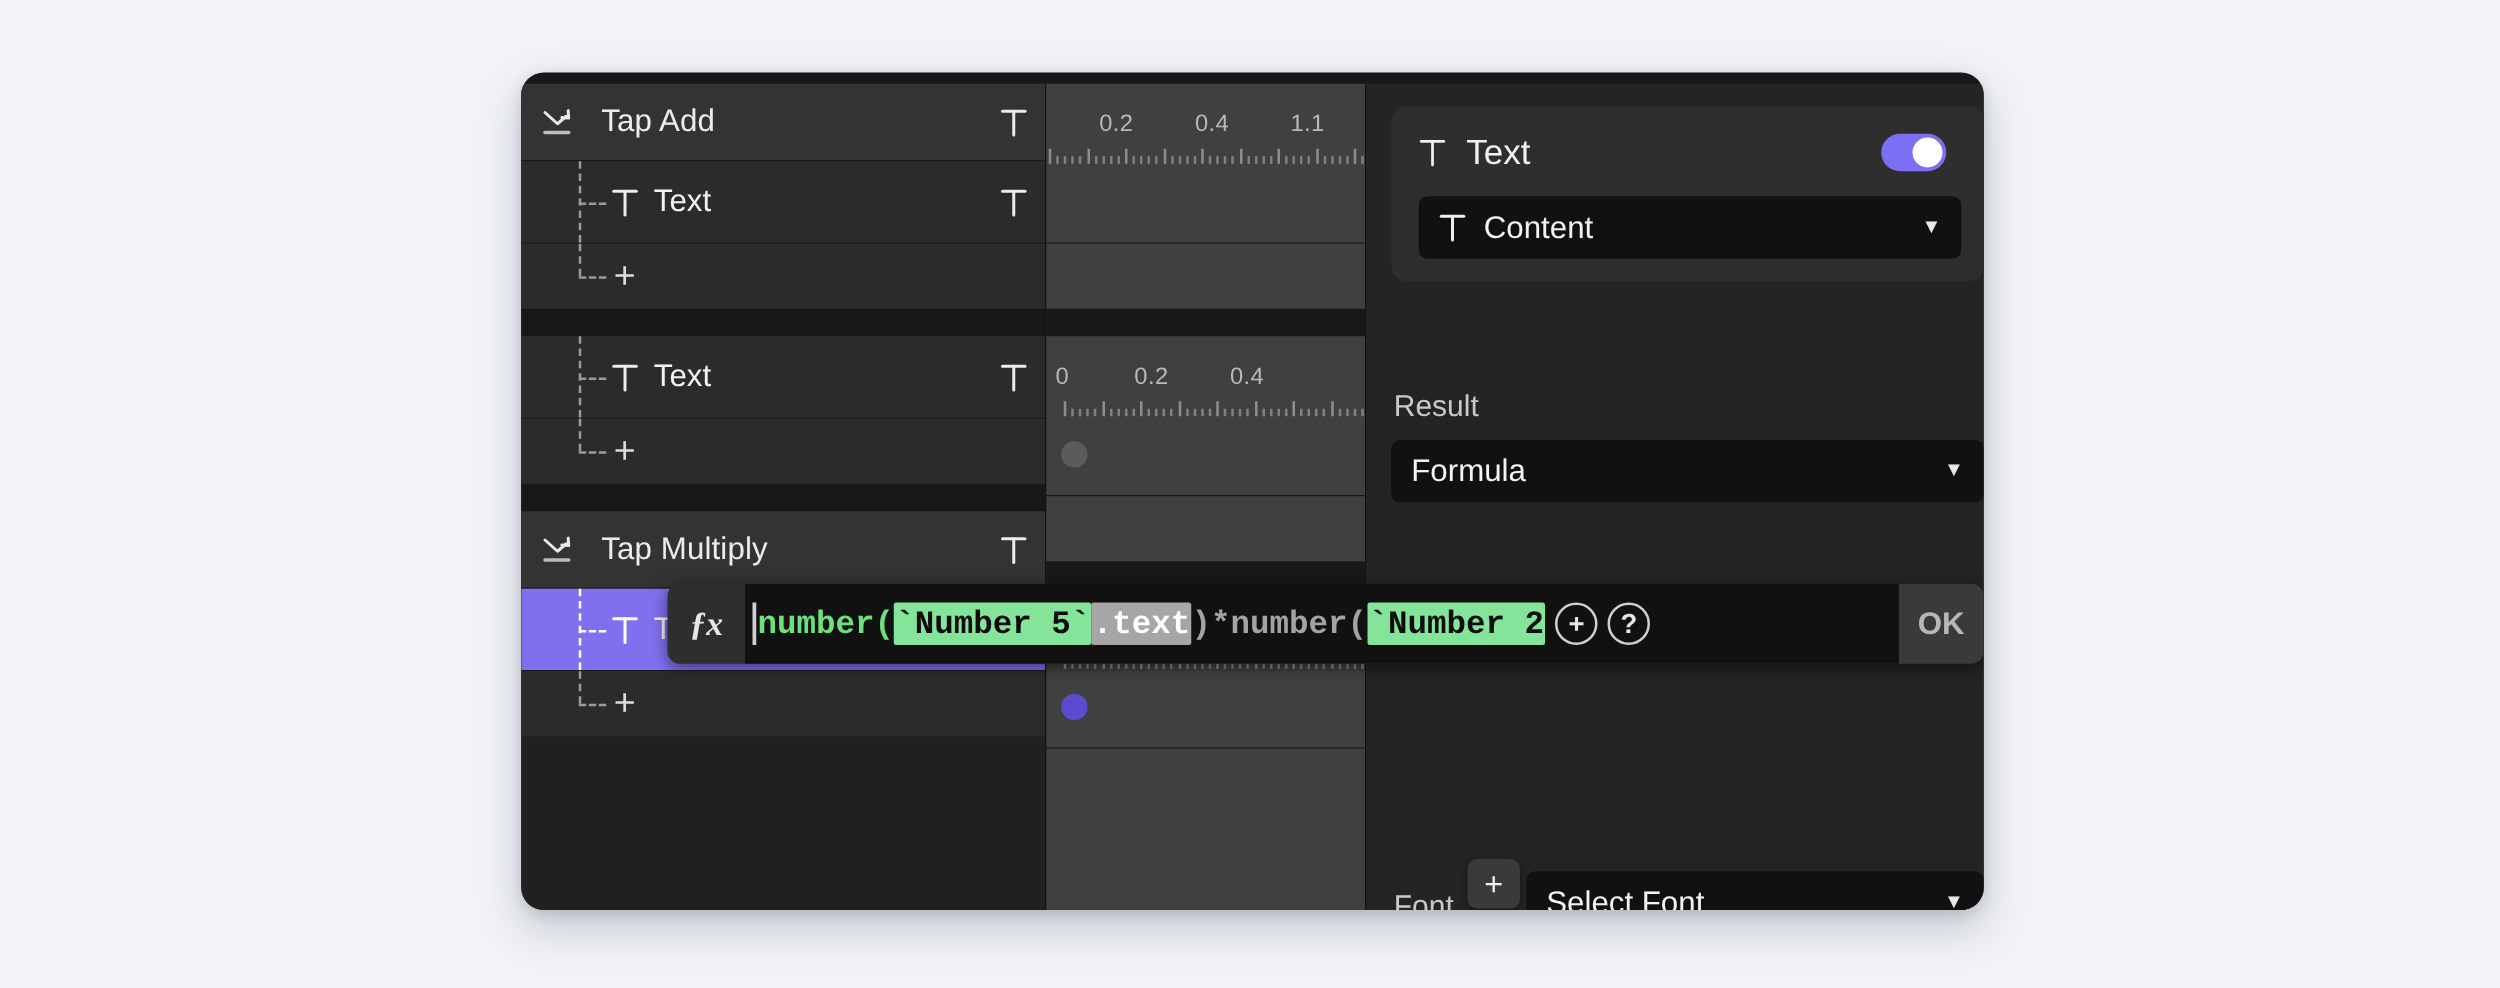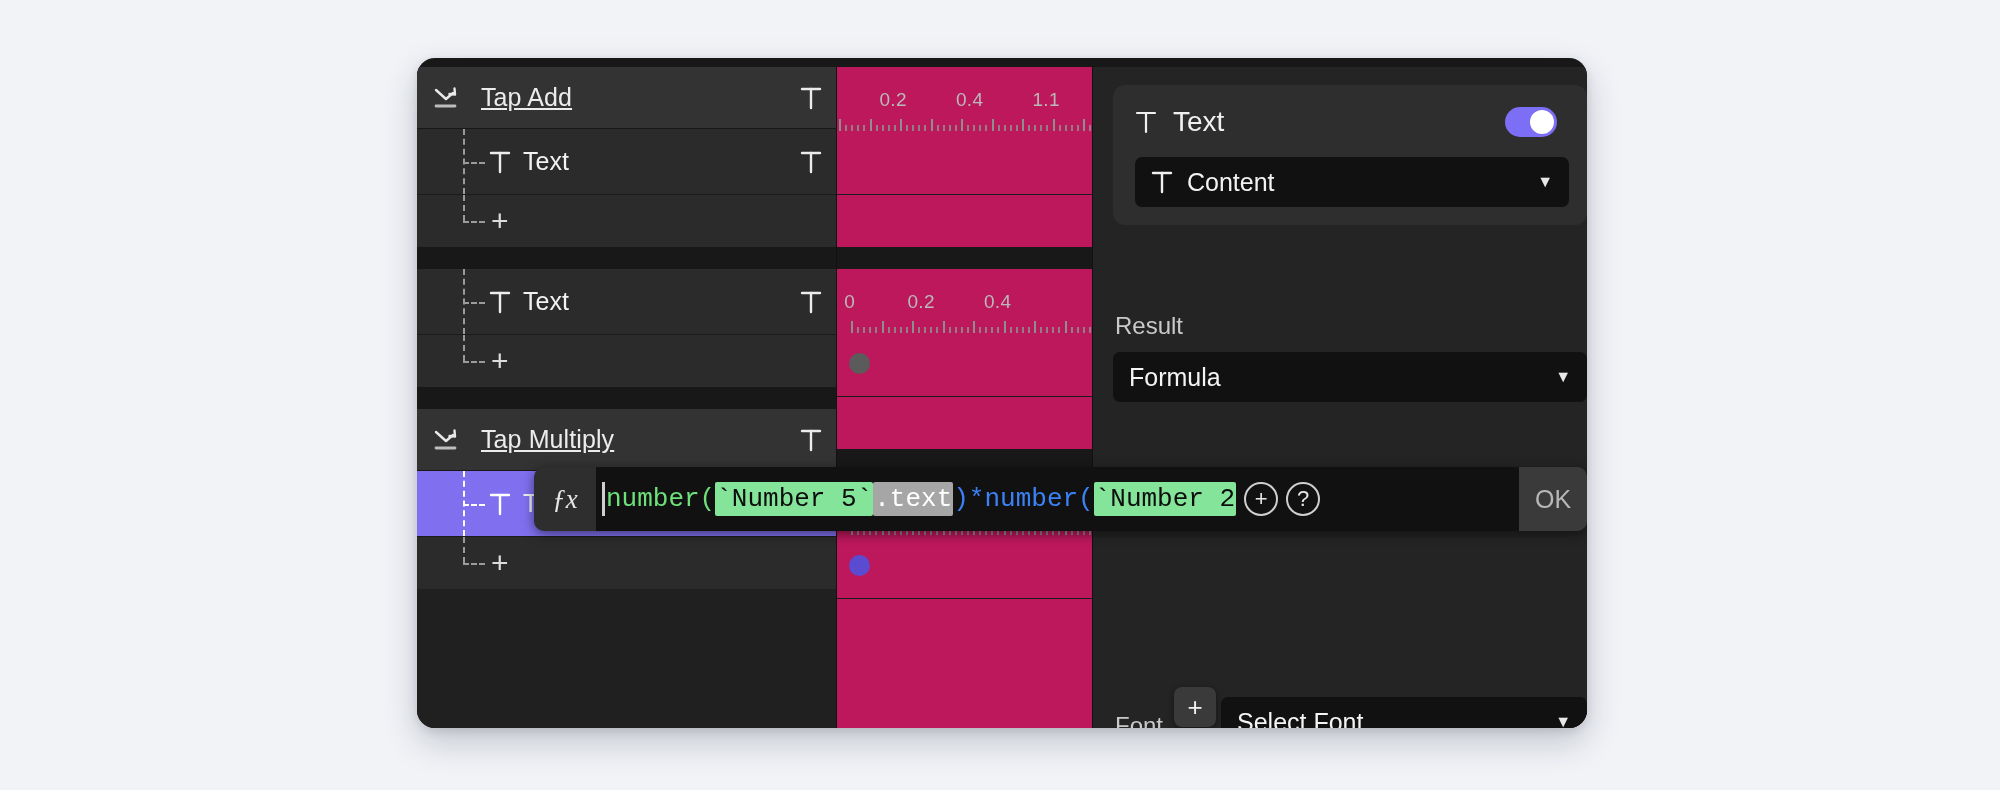--- a/index.html
+++ b/index.html
@@ -28,42 +28,42 @@
 
   
   #tracks-column {
     width: 420px; flex: 0 0 420px;
     background: #202020;
     border-right: 1px solid #111;
     position: relative;
   }
   #ruler-column {
     width: 256px; flex: 0 0 256px;
-    background: #be185d;
+    background: #404040;
     border-right: 1px solid #111;
     position: relative;
   }
   #inspector-column {
     flex: 1 1 auto;
     background: #242424;
     position: relative;
   }
 
   
   .group-header {
     height: 62px;
     background: #333333;
     display: flex; align-items: center;
     padding: 0 14px 0 16px;
     border-bottom: 1px solid #181818;
     color: #eeeeee;
   }
   .group-header .title {
     font-size: 25px; font-weight: 400; letter-spacing: .1px;
-    margin-left: 14px; flex: 1 1 auto; color: #ececec; text-decoration: underline;
+    margin-left: 14px; flex: 1 1 auto; color: #ececec;
   }
   .child-row {
     height: 66px;
     background: #2b2b2b;
     display: flex; align-items: center;
     padding: 0 14px 0 16px;
     border-bottom: 1px solid #1b1b1b;
     position: relative;
     color: #ececec;
   }
@@ -192,20 +192,21 @@
   #formula-bar {
     position: absolute;
     left: 117px; top: 409px;
     width: 1053px; height: 64px;
     background: #2e2e2e;
     border-radius: 10px;
     display: flex; align-items: center;
     z-index: 60;
     box-shadow: 0 3px 12px rgba(0,0,0,.5);
     overflow: hidden;
+    font-weight: bold;
   }
   #fx-button {
     width: 62px; height: 100%; flex: 0 0 62px;
     display: flex; align-items: center; justify-content: center;
     color: #e6e6e6; font-size: 27px;
     font-family: "Liberation Serif", serif; font-style: italic;
   }
   #formula-input {
     flex: 1 1 auto; height: 100%; min-width: 0;
     background: #111111;
@@ -213,21 +214,21 @@
     font-family: "Liberation Mono", monospace;
     font-size: 26px; white-space: nowrap; overflow: hidden;
     padding-left: 6px;
     position: relative;
   }
   .caretbar {
     display: inline-block; width: 3px; height: 34px;
     background: #cfcfcf; flex: 0 0 3px; margin-right: 1px;
   }
   .tok-fn { color: #6ee07a; }
-  .tok-op { color: #3b82f6; }
+  .tok-op { color: #a3a3a3; }
   .tok-ref {
     background: #84e59a; color: #0d0d0d;
     padding: 2px 1px; border-radius: 2px;
   }
   .tok-prop {
     background: #a6a6a6; color: #ffffff;
     padding: 2px 1px; border-radius: 2px;
   }
   .round-btn {
     flex: 0 0 auto; width: 34px; height: 34px; border-radius: 50%;

